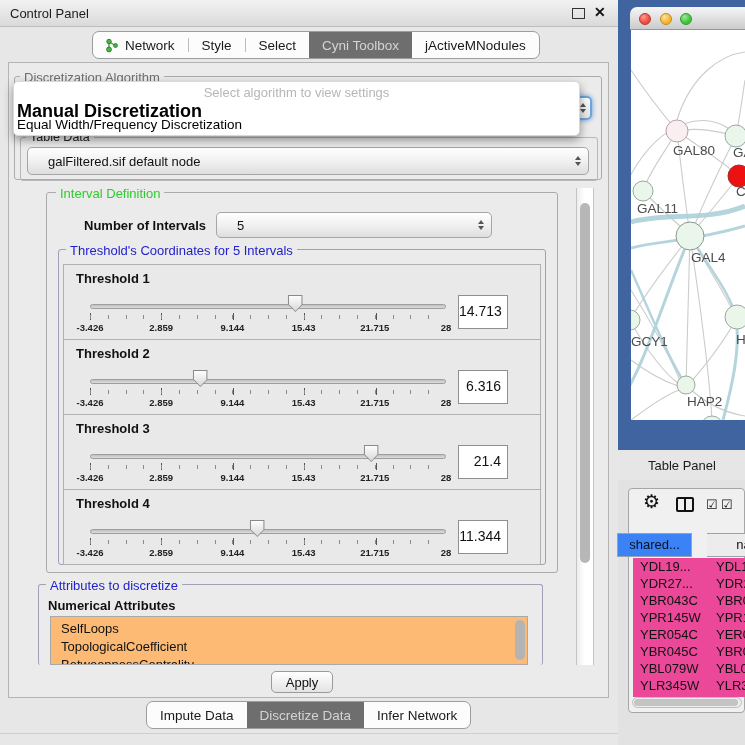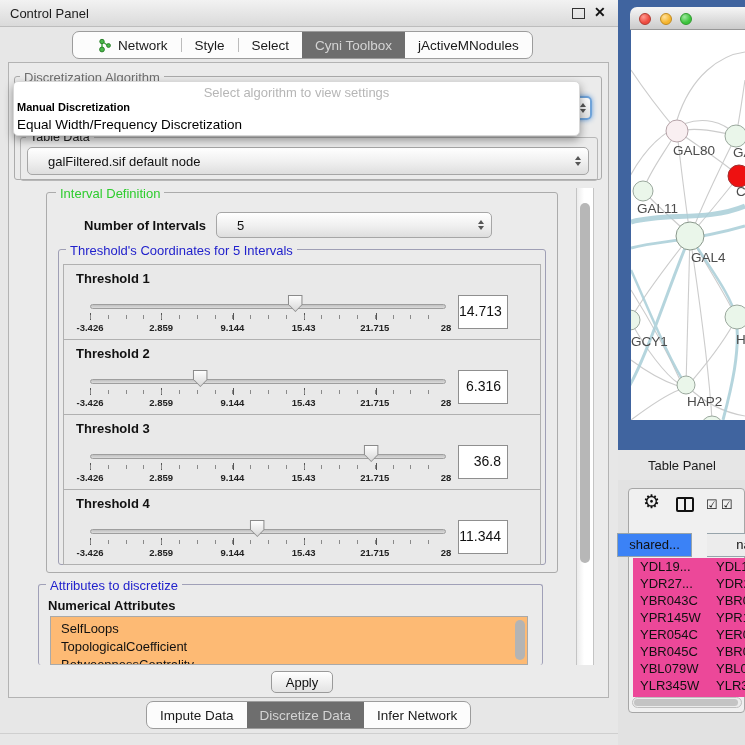--- a/index.html
+++ b/index.html
@@ -13,40 +13,40 @@
   .titlebar{left:0;top:0;width:618px;height:26px;background:linear-gradient(#f2f2f2,#dadada);
             border-bottom:1px solid #bdbdbd;}
   .titlebar .t{position:absolute;left:10px;top:6px;font-size:13px;color:#1c1c1c;}
   .float-btn{position:absolute;left:572px;top:8px;width:11px;height:9px;border:1.6px solid #333;background:transparent;}
   .close-btn{position:absolute;left:594px;top:4px;font-size:14px;font-weight:bold;color:#111;}
 
   .tabbar{display:flex;align-items:stretch;background:#fcfcfc;border:1px solid #9c9c9c;border-radius:7px;overflow:hidden;}
   .tabbar .tab{display:flex;align-items:center;padding:0 13px;font-size:13.5px;color:#1a1a1a;white-space:nowrap;}
   .tabbar .tab.sel{background:#6e6e6e;color:#d4d4d4;}
   .tabbar .vsep{width:1px;background:#bcbcbc;margin:6px 0;}
-  .top-tabs{left:72px;top:31px;height:26px;padding-left:13px;}
+  .top-tabs{left:92px;top:31px;height:26px;}
   .bot-tabs{left:146px;top:701px;height:26px;}
 
   .mainpanel{left:8px;top:62px;width:601px;height:636px;background:#ebebeb;border:1px solid #b3b3b3;box-sizing:border-box;}
 
   .groupbox{border:1px solid #ababab;border-radius:3px;box-sizing:border-box;}
   .gtitle{position:absolute;font-size:13px;padding:0 4px;background:#ebebeb;white-space:nowrap;}
 
   
   .combo{background:linear-gradient(#ffffff,#efefef 55%,#dedede);border:1px solid #a6a6a6;border-radius:5px;
          box-sizing:border-box;display:flex;align-items:center;font-size:13px;color:#111;padding-left:20px;}
   .spin{margin-left:auto;margin-right:7px;display:flex;flex-direction:column;gap:2px;align-items:center;}
   .spin .u{width:0;height:0;border-left:3.5px solid transparent;border-right:3.5px solid transparent;border-bottom:4.5px solid #555;}
   .spin .d{width:0;height:0;border-left:3.5px solid transparent;border-right:3.5px solid transparent;border-top:4.5px solid #555;}
 
   
   .popup{left:13px;top:81px;width:565px;height:53px;background:#fff;border:1px solid #d8d8d8;border-radius:5px;
          box-shadow:0 4px 10px rgba(0,0,0,.4);z-index:50;}
   .popup .ph{position:absolute;left:0;top:3px;width:100%;text-align:center;font-size:13px;color:#b6b6b6;}
-  .popup .o1{position:absolute;left:3px;top:19px;font-size:11px;font-weight:bold;color:#000;}
+  .popup .o1{position:absolute;left:3px;top:19px;font-size:18px;font-weight:bold;color:#000;}
   .popup .o2{position:absolute;left:3px;top:35px;font-size:13.5px;color:#000;}
   .focus-frag{left:573px;top:96px;width:19px;height:24px;border:2px solid #6fa3d9;border-radius:5px;
               background:linear-gradient(#fdfdfd,#e4e4e4);box-shadow:0 0 5px rgba(90,150,215,.95);box-sizing:border-box;
               display:flex;align-items:center;justify-content:center;}
 
   
   .trow{left:63px;width:478px;height:76px;background:#e9e9e9;border:1px solid #b0b0b0;box-sizing:border-box;}
   .tlabel{position:absolute;left:12px;top:6px;font-size:13px;font-weight:bold;color:#111;}
   .sliderwrap{position:absolute;left:26px;top:36px;width:356px;height:34px;}
   .track{position:absolute;left:0;top:3px;width:100%;height:5px;border:1px solid #9e9e9e;border-radius:4px;
@@ -237,21 +237,21 @@
       <div class="ticks-minor"></div>
       <div class="ticklabels">
         <span style="left:0%">-3.426</span>
         <span style="left:20%">2.859</span>
         <span style="left:40%">9.144</span>
         <span style="left:60%">15.43</span>
         <span style="left:80%">21.715</span>
         <span style="left:100%">28</span>
       </div>
     </div>
-    <div class="vbox">36.8</div>
+    <div class="vbox">21.4</div>
   </div>
 
   <div class="abs trow" style="top:489px;">
     <div class="tlabel">Threshold 4</div>
     <div class="sliderwrap">
       <div class="track"></div>
       <div class="thumb" style="left: 47%;">
           <div class="in"></div>
         </div>
       <div class="ticks-major"></div>

